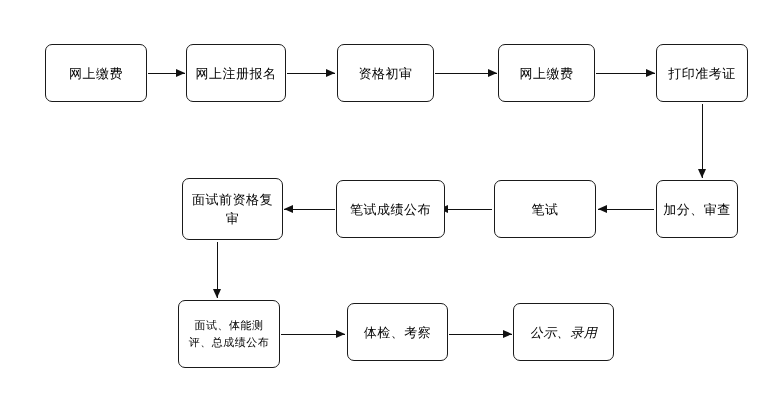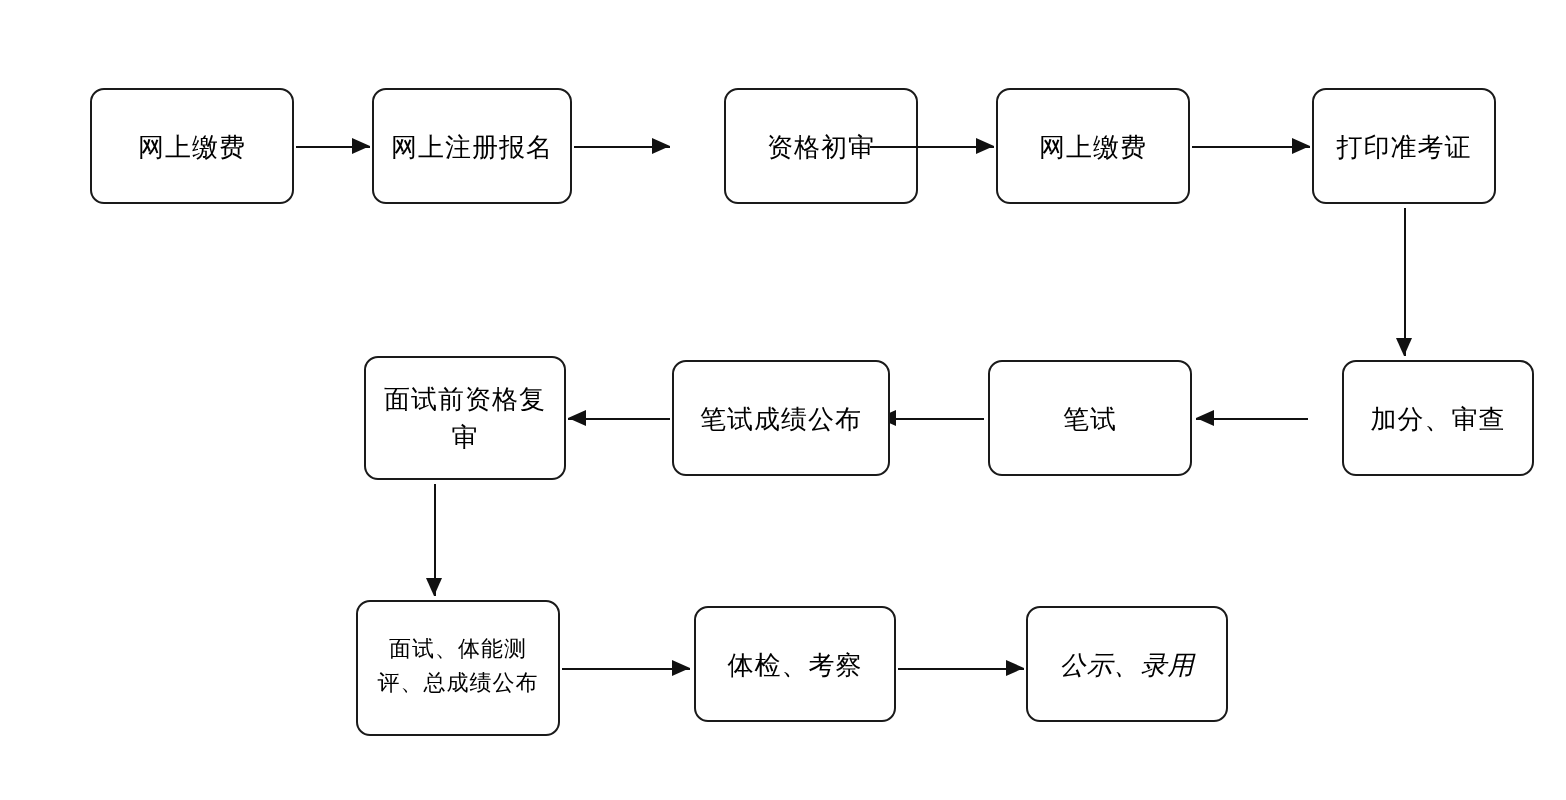--- a/index.html
+++ b/index.html
@@ -109,21 +109,21 @@
 
   <div class="node" style="left:186px; top:44px; width:100px; height:58px;">
     <span>网上注册报名</span>
   </div>
 
   <div class="arrow-h right" style="left:287px; top:69px; width:48px;">
     <div class="line"></div>
       <div class="head"></div>
   </div>
 
-  <div class="node" style="left:337px; top:44px; width:97px; height:58px;margin-left:25px;">
+  <div class="node" style="left:337px; top:44px; width:97px; height:58px;">
     <span>资格初审</span>
   </div>
 
   <div class="arrow-h right" style="left:435px; top:69px; width:62px;">
     <div class="line"></div>
       <div class="head"></div>
   </div>
 
   <div class="node" style="left:498px; top:44px; width:97px; height:58px;">
     <span>网上缴费</span>
@@ -136,21 +136,21 @@
 
   <div class="node" style="left:656px; top:44px; width:92px; height:58px;">
     <span>打印准考证</span>
   </div>
 
   <div class="arrow-v down" style="left:698px; top:104px; width:9px; height:74px;">
     <div class="line"></div>
       <div class="head"></div>
   </div>
 
-  <div class="node" style="left:656px; top:180px; width:96px; height:58px;margin-left:15px;">
+  <div class="node" style="left:656px; top:180px; width:82px; height:58px;">
     <span>加分、审查</span>
   </div>
 
   <div class="arrow-h left" style="left:598px; top:205px; width:56px;">
     <div class="line"></div>
       <div class="head"></div>
   </div>
 
   <div class="node" style="left:494px; top:180px; width:102px; height:58px;">
     <span>笔试</span>

